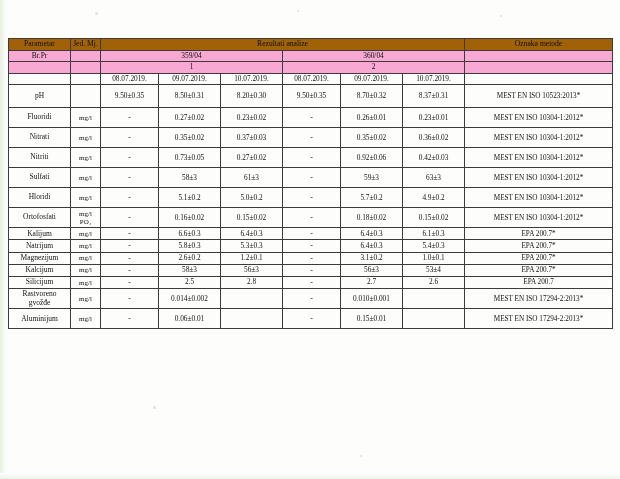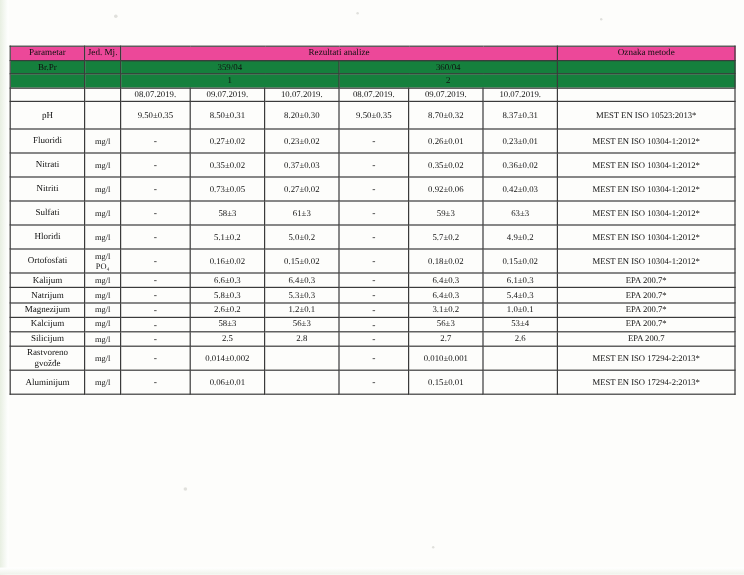--- a/index.html
+++ b/index.html
@@ -50,27 +50,27 @@
   }
   table.analysis td, table.analysis th {
     border: 1px solid #3b3b3b;
     padding: 1px 2px;
     text-align: center;
     vertical-align: middle;
     line-height: 1.15;
     font-weight: normal;
   }
   .hdr {
-    background: #ec4899;
+    background: #a16207;
     font-weight: bold;
     font-size: 7.6px;
     color: #0f0f0f;
   }
   .hdr-sub {
-    background: #15803d;
+    background: #f9a8d4;
     font-size: 7.4px;
     color: #0f0f0f;
   }
   .rowlabel {
     text-align: left;
     padding-left: 4px;
     font-weight: bold;
     font-size: 7.5px;
   }
   .unit {

